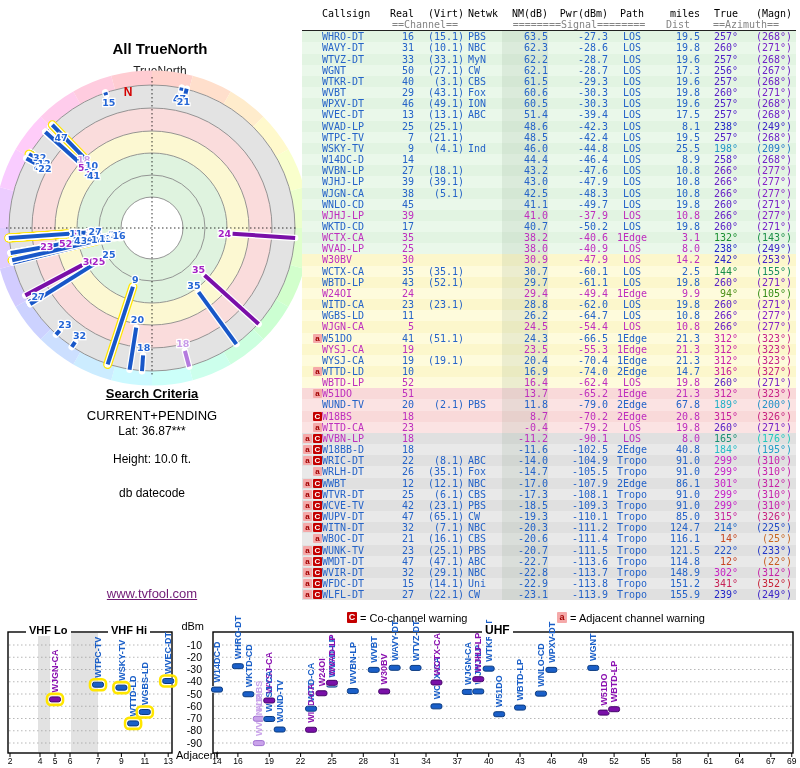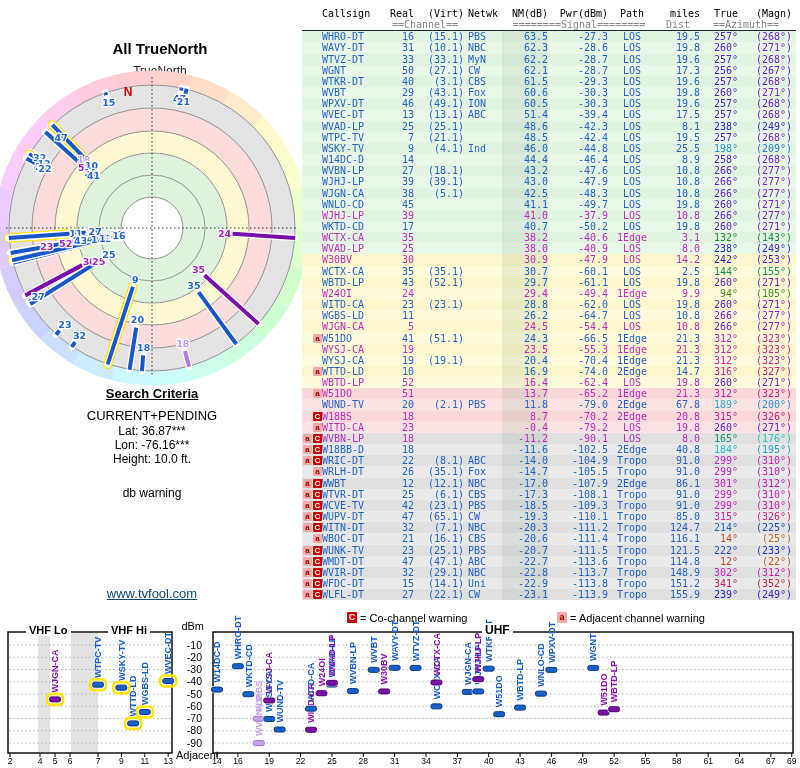--- a/index.html
+++ b/index.html
@@ -15,21 +15,21 @@
   .crit{position:absolute;left:32px;width:240px;text-align:center;color:#000;}
   .crit-h{top:386px;font:bold 13px "Liberation Sans",sans-serif;text-decoration:underline;}
   .crit-mode{top:408px;font:13px "Liberation Sans",sans-serif;}
   .crit-lat{top:424px;font:12px "Liberation Sans",sans-serif;}
   .crit-lon{top:438px;font:12px "Liberation Sans",sans-serif;}
   .crit-hgt{top:452px;font:12px "Liberation Sans",sans-serif;}
   .crit-db1{top:486px;font:12px "Liberation Sans",sans-serif;}
   .crit-db2{top:500px;font:12px "Liberation Sans",sans-serif;}
   .sitelink{position:absolute;left:32px;top:586px;width:240px;text-align:center;
             font:13px "Liberation Sans",sans-serif;}
-  .sitelink a{color:#0c4a6e;text-decoration:underline;}
+  .sitelink a{color:#701a75;text-decoration:underline;}
   
   #tbl{position:absolute;left:302px;top:8px;width:494px;}
   .trow{display:grid;
         grid-template-columns:20px 64px 28px 50px 38px 46px 60px 48px 44px 38px 54px;
         height:11.16px;line-height:11.3px;
         font:10px "DejaVu Sans Mono",monospace;white-space:pre;}
   .thead{border-bottom:1px solid #222;}
   .th1 .grp{color:#848484;text-align:center;}
   .th2 .cell{color:#000;}
   .cell{overflow:visible;}
@@ -364,23 +364,22 @@
       <text x="116.87980538488097" y="199.60813580277028" text-anchor="middle" font-size="9.5" font-weight="bold" font-family="&quot;DejaVu Sans&quot;,sans-serif" fill="#2566D6" stroke="#fff" stroke-width="2.5" paint-order="stroke">40</text>
       <text x="117.69267182862382" y="200.0537776158548" text-anchor="middle" font-size="9.5" font-weight="bold" font-family="&quot;DejaVu Sans&quot;,sans-serif" fill="#2566D6" stroke="#fff" stroke-width="2.5" paint-order="stroke">50</text>
       <text x="117.66008093276099" y="199.4279949984517" text-anchor="middle" font-size="9.5" font-weight="bold" font-family="&quot;DejaVu Sans&quot;,sans-serif" fill="#2566D6" stroke="#fff" stroke-width="2.5" paint-order="stroke">33</text>
       <text x="117.40488540598474" y="197.60005210362607" text-anchor="middle" font-size="9.5" font-weight="bold" font-family="&quot;DejaVu Sans&quot;,sans-serif" fill="#2566D6" stroke="#fff" stroke-width="2.5" paint-order="stroke">31</text>
       <text x="119.1091640931096" y="199.09344779043153" text-anchor="middle" font-size="9.5" font-weight="bold" font-family="&quot;DejaVu Sans&quot;,sans-serif" fill="#2566D6" stroke="#fff" stroke-width="2.5" paint-order="stroke">16</text>
     </svg>
 
   <div class="crit crit-mode">CURRENT+PENDING</div>
   <div class="crit crit-h">Search Criteria</div>
   <div class="crit crit-lat">Lat: 36.87***</div>
-  <div class="crit crit-lon">Lon: -76.16***</div>
   <div class="crit crit-hgt">Height: 10.0 ft.</div>
-  <div class="crit crit-db1">db warning</div>
+  <div class="crit crit-db1">db datecode</div>
   <div class="sitelink"><a href="#">www.tvfool.com</a></div>
 
   <div id="tbl">
     <div class="thead">
       <div class="trow th2">
         <span class="cell"></span>
         <span class="cell l">Callsign</span>
         <span class="cell r">Real</span>
         <span class="cell r">(Virt)</span>
         <span class="cell c">Netwk</span>

